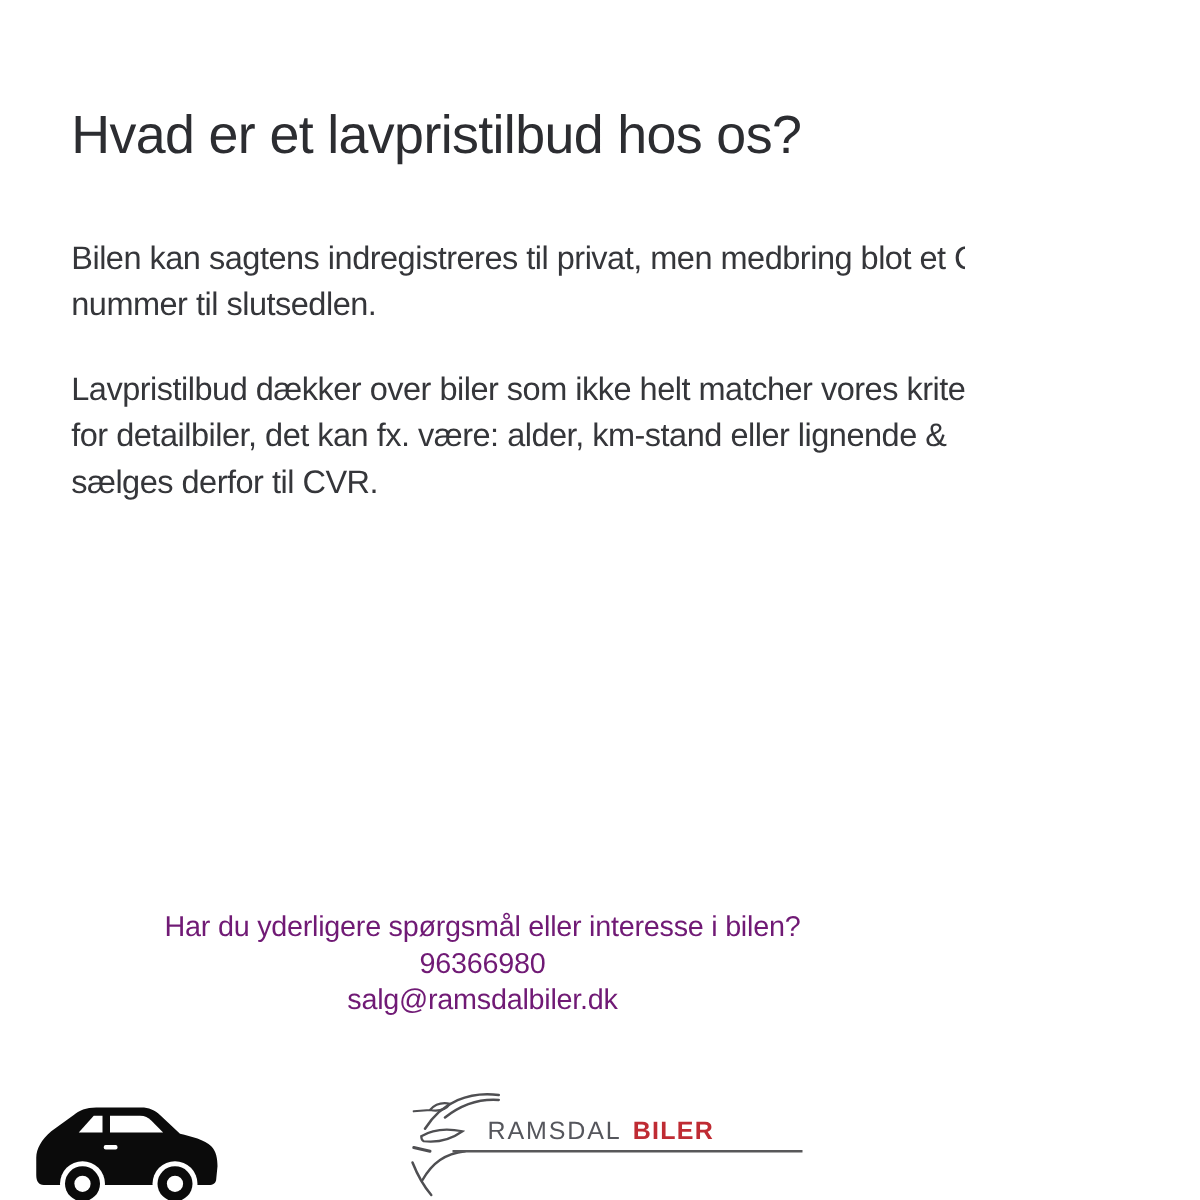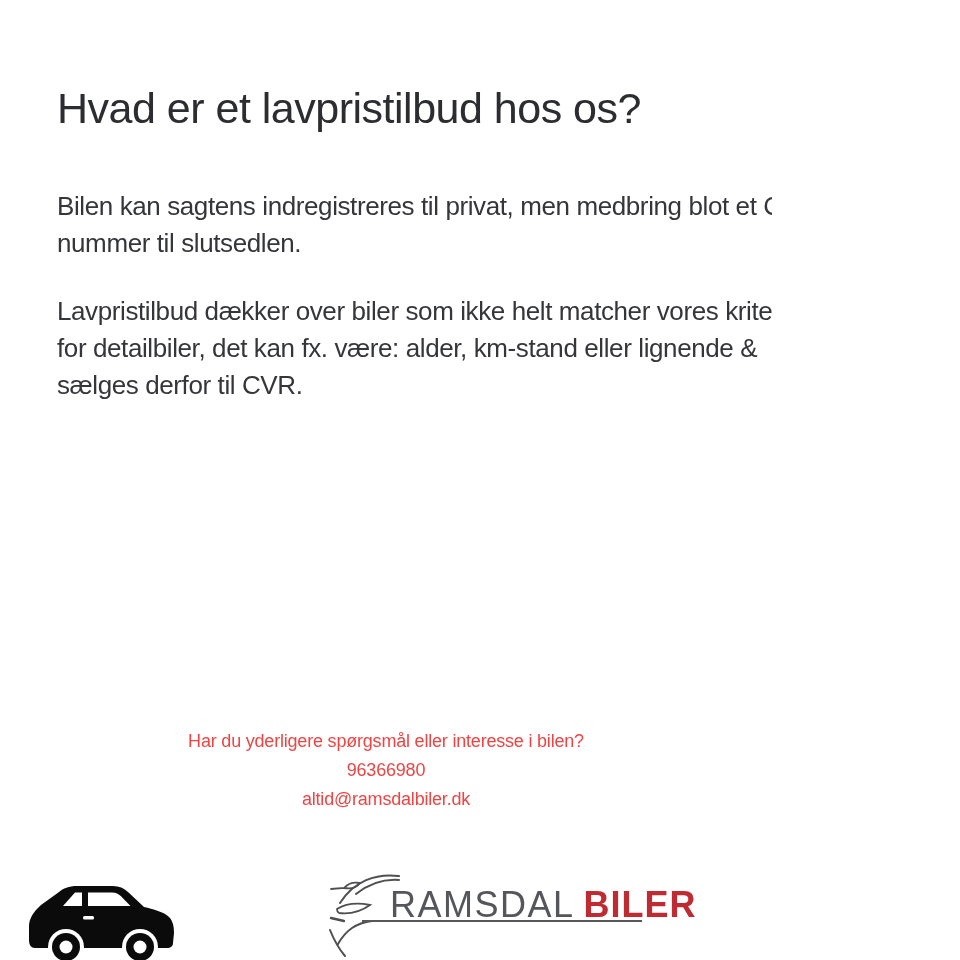--- a/index.html
+++ b/index.html
@@ -30,44 +30,44 @@
     line-height:37px;
     letter-spacing:-0.4px;
     white-space:pre;
     margin:0 0 31px 0;
     color:#35363a;
   }
   .contact {
     position:absolute;
     left:0; right:0; top:727px;
     text-align:center;
-    font-size:18px;
+    font-size:23px;
     line-height:29px;
     letter-spacing:-0.2px;
-    color:#ef4444;
+    color:#701a75;
   }
   .footer-car {
     position:absolute;
     left:18px; bottom:-5px;
     width:160px; height:84px;
   }
   .logo {
     position:absolute;
     left:328px; top:872px;
     width:314px; height:88px;
   }
   .logo-sketch {
     position:absolute;
     left:0; top:0;
     width:72px; height:86px;
   }
   .logo-text {
     position:absolute;
     left:62px; top:16px;
-    font-size:36px;
+    font-size:20px;
     line-height:34px;
     white-space:nowrap;
   }
   .logo-primary {
     color:#55565c;
     font-weight:400;
     letter-spacing:1.5px;
   }
   .logo-secondary {
     color:#bf2b33;
@@ -93,21 +93,21 @@
     <p>Bilen kan sagtens indregistreres til privat, men medbring blot et CVR
 nummer til slutsedlen.</p>
     <p>Lavpristilbud dækker over biler som ikke helt matcher vores kriterier
 for detailbiler, det kan fx. være: alder, km-stand eller lignende &amp;
 sælges derfor til CVR.</p>
   </div>
 
   <div class="contact">
     <div>Har du yderligere spørgsmål eller interesse i bilen?</div>
     <div>96366980</div>
-    <div>altid@ramsdalbiler.dk</div>
+    <div>salg@ramsdalbiler.dk</div>
   </div>
 
   <svg class="footer-car" viewBox="0 0 160 84" xmlns="http://www.w3.org/2000/svg" aria-hidden="true">
     <path fill="#0b0b0b" d="M11,59 L11,45 C11,38 15,31 23,24 L41,11 C45,7.5 51,5 59,5 L95,5
       C101,5 106,7 110,11 L126,26 C135,28 146,31 151,36 C155,40 156,46 156,52 L155,62
       C155,65.5 152.5,67 149,67 L143,67 L27,67 L17,67 C13,67 11,64 11,59 Z"></path>
 
     <path fill="#ffffff" d="M45,25 L57,11.5 L64,11.5 L64,25 Z"></path>
 
     <path fill="#ffffff" d="M70,11.5 L94,11.5 C98,11.5 100.5,12.8 103,15.3 L112.5,25 L70,25 Z"></path>

